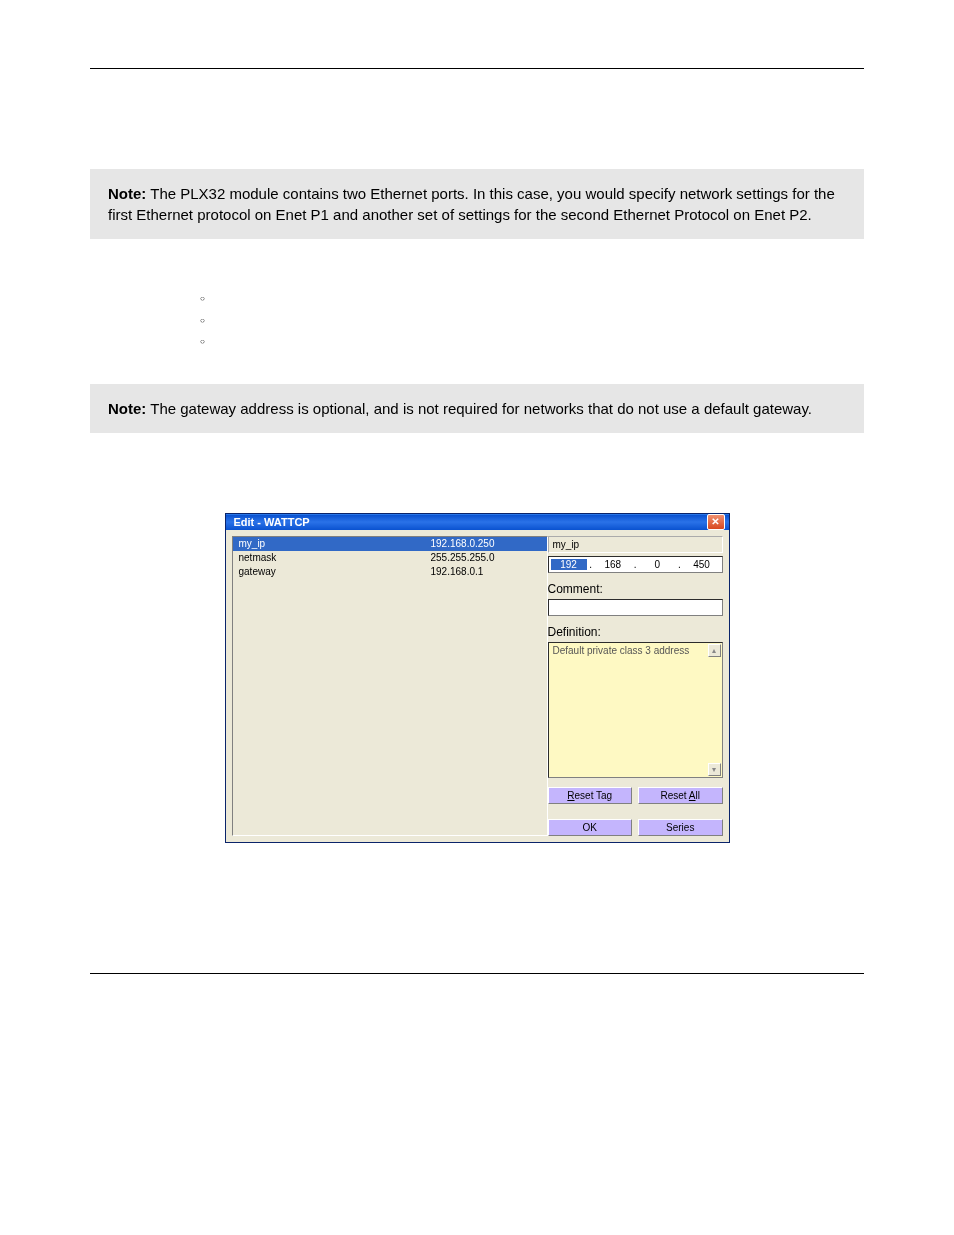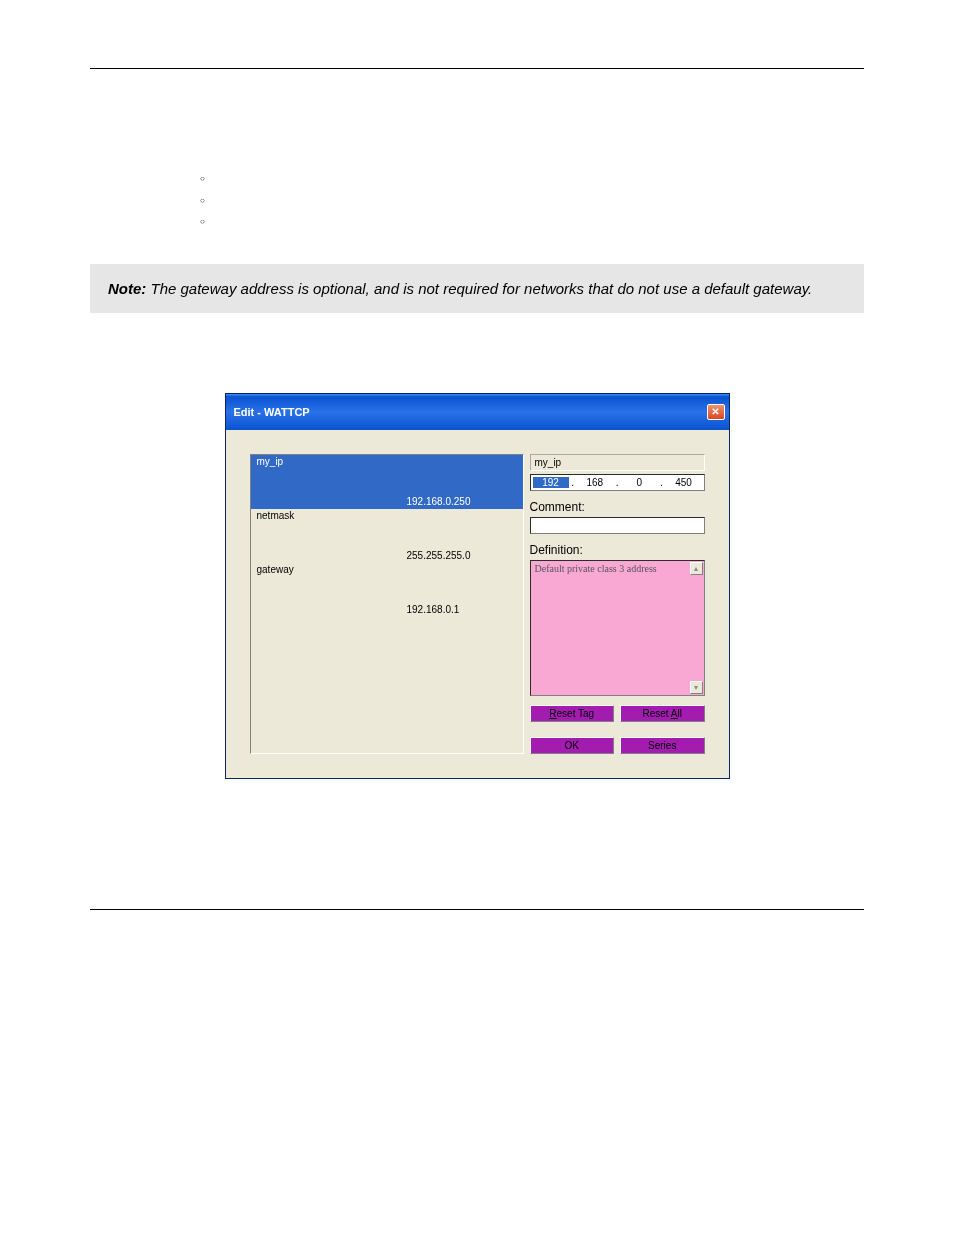--- a/index.html
+++ b/index.html
@@ -41,72 +41,71 @@
     color: #000;
     line-height: 1.8;
   }
   .bullets .row::before {
     content: "○";
     font-size: 8px;
     display: inline-block;
     width: 14px;
     vertical-align: 2px;
   }
-  .note-box2 { margin-bottom: 80px; font-style: italic; }
+  .note-box2 { margin-bottom: 80px; }
 
   
   .dialog {
     width: 505px;
     margin: 0 auto;
     border: 1px solid #0a246a;
     background: #ece9d8;
     font-family: Tahoma, Verdana, sans-serif;
     font-size: 11px;
   }
   .titlebar {
     background: linear-gradient(to bottom, #3a8cf7 0%, #0a52d0 8%, #2a72e8 50%, #0a52d0 100%);
     color: #fff;
     display: flex;
     justify-content: space-between;
     align-items: center;
     padding: 4px 4px 4px 8px;
-    height: 36px;
+    height: 16px;
   }
   .titlebar-text { font-weight: bold; font-size: 11px; }
   .close-btn {
     width: 18px; height: 16px;
     background: linear-gradient(#f09070,#d84820);
     border: 1px solid #fff;
     border-radius: 2px;
     display: flex; align-items: center; justify-content: center;
     color: #fff; font-weight: bold; font-size: 10px;
     cursor: pointer;
   }
   .dialog-body {
     display: flex;
-    padding: 24px;
-    gap: 6px;
+    padding: 6px;
   }
   .left-panel {
     flex: 1;
     background: #ece9d8;
     border: 1px solid #808080;
     border-right-color: #fff;
     border-bottom-color: #fff;
     min-height: 300px;
   }
   .list-row {
     display: flex;
     padding: 0 6px;
     font-size: 10px;
     line-height: 14px;
     color: #000;
   }
   .list-row .name { flex: 1; }
-  .list-row .val { flex: 0 0 110px; text-align: left; margin-top: 40px; }
+  .list-row .val { flex: 0 0 110px; text-align: left; }
   .list-row.selected {
     background: #3169c6;
     color: #fff;
   }
   .right-panel {
     width: 175px;
     display: flex;
     flex-direction: column;
     gap: 3px;
   }
@@ -138,29 +137,28 @@
   .small-label { font-size: 12px; padding-top: 6px; }
   .text-input {
     background: #fff;
     border: 1px inset #808080;
     height: 17px;
     font-size: 10px;
     padding: 1px 3px;
     width: 100%;
   }
   .def-box {
-    background: #f9a8d4;
+    background: #fef9c3;
     border: 1px inset #808080;
     flex: 1;
     min-height: 120px;
     font-size: 10px;
     padding: 2px 4px;
     color: #555;
     position: relative;
-    font-family: Liberation Serif, serif;
   }
   .def-scroll-up, .def-scroll-dn {
     position: absolute;
     right: 1px;
     width: 13px; height: 13px;
     background: #ece9d8;
     border: 1px solid #fff;
     border-right-color: #808080;
     border-bottom-color: #808080;
     font-size: 8px;
@@ -170,21 +168,21 @@
   .def-scroll-up { top: 1px; }
   .def-scroll-dn { bottom: 1px; }
   .btn-row {
     display: flex;
     gap: 6px;
     margin-top: 6px;
   }
   .btn-row.second { margin-top: 12px; }
   .btn {
     flex: 1;
-    background: #a21caf;
+    background: #c4b5fd;
     border: 1px solid #fff;
     border-right-color: #808080;
     border-bottom-color: #808080;
     font-size: 10px;
     padding: 2px 0;
     text-align: center;
     cursor: pointer;
   }
   .btn .ul { text-decoration: underline; }
   .footer-hr {
@@ -195,20 +193,23 @@
 </style>
 </head>
 <body>
 
 <div class="page">
 
   <div class="header-row">
   </div>
   <hr class="hr">
 
+  <div class="note-box">
+    <b>Note:</b><span> The PLX32 module contains two Ethernet ports. In this case, you would specify network settings for the first Ethernet protocol on Enet P1 and another set of settings for the second Ethernet Protocol on Enet P2.</span>
+  </div>
 
   <div class="bullets">
     <div class="row"></div>
     <div class="row"></div>
     <div class="row"></div>
   </div>
 
   <div class="note-box note-box2">
     <b>Note:</b><span> The gateway address is optional, and is not required for networks that do not use a default gateway.</span>
   </div>

